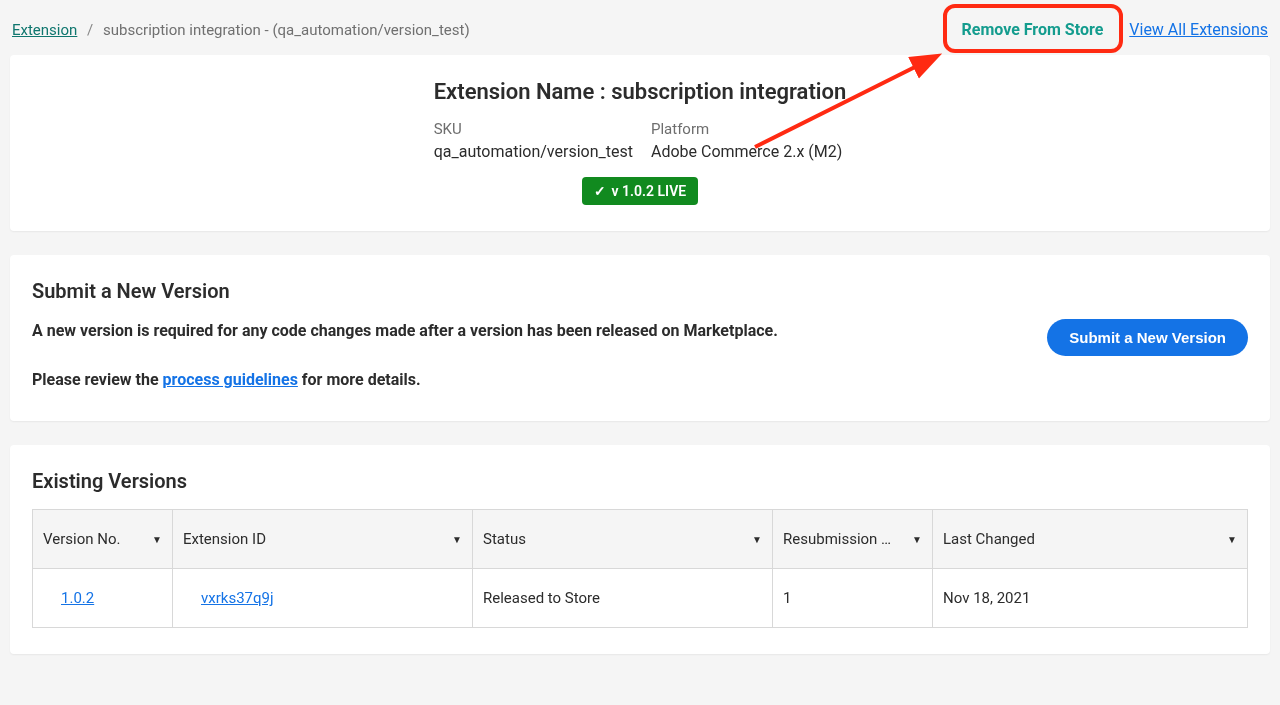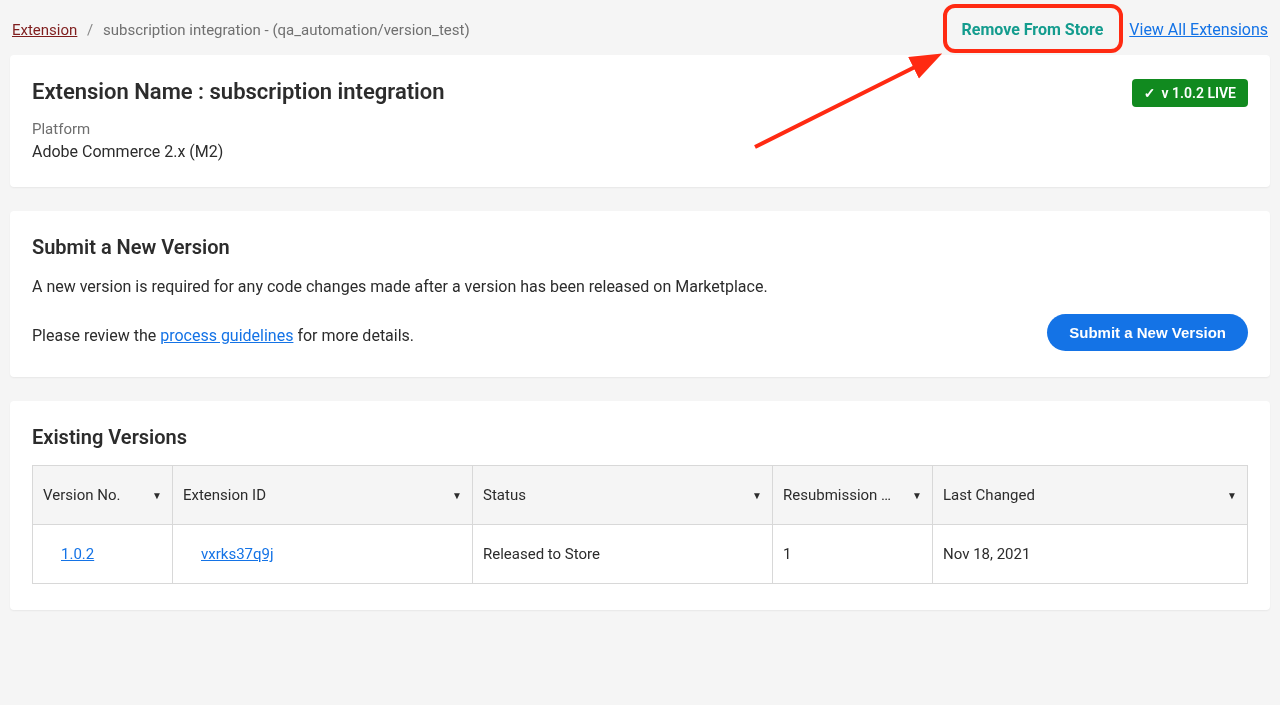--- a/index.html
+++ b/index.html
@@ -18,21 +18,21 @@
     justify-content: space-between;
     align-items: center;
     padding: 6px 2px 10px 2px;
     position: relative;
   }
   .breadcrumb {
     font-size: 15px;
     color: #707070;
   }
   .breadcrumb a.root {
-    color: #7f1d1d;
+    color: #0f766e;
   }
   .breadcrumb .sep { color: #888; margin: 0 6px; }
   .top-actions { display: flex; align-items: center; gap: 12px; }
   .remove-link {
     color: #149c8e;
     font-size: 16px;
     text-decoration: none;
     padding: 6px 14px;
     border-radius: 10px;
     position: relative;
@@ -47,22 +47,23 @@
   .card {
     background: #fff;
     border-radius: 4px;
     box-shadow: 0 1px 2px rgba(0,0,0,0.06);
     padding: 24px 22px 26px 22px;
     margin-bottom: 24px;
   }
   .ext-header-row {
     display: flex;
     justify-content: space-between;
-    align-items: flex-start;
+    align-items: center;
     gap: 16px;
+    flex-direction: column;
   }
   .ext-title {
     font-size: 22px;
     font-weight: 600;
     color: #2c2c2c;
     margin-bottom: 16px;
   }
   .meta-row { display: flex; gap: 18px; }
   .meta-col { display: flex; flex-direction: column; gap: 4px; }
   .meta-label { color: #6e6e6e; font-size: 15px; }
@@ -84,36 +85,36 @@
     line-height: 1;
   }
   .section-title {
     font-size: 20px;
     font-weight: 600;
     margin-bottom: 14px;
   }
   .submit-row {
     display: flex;
     justify-content: space-between;
-    align-items: flex-end;
+    align-items: center;
     gap: 20px;
   }
   .btn-primary {
     background: #1473e6;
     color: #fff;
     border: none;
     font-weight: 600;
     font-size: 15px;
     padding: 10px 22px;
     border-radius: 20px;
     cursor: pointer;
     white-space: nowrap;
   }
   .desc { font-size: 16px; color: #2c2c2c; line-height: 1.7; }
-  .desc p { margin-bottom: 2px; }
+  .desc p { margin-bottom: 2px; font-weight: bold; }
   .desc p.gap { margin-top: 22px; }
   .desc a { color: #1473e6; text-decoration: underline; }
   table.versions {
     width: 100%;
     border-collapse: collapse;
     margin-top: 16px;
     border: 1px solid #d8d8d8;
     font-size: 15px;
   }
   table.versions th, table.versions td {
@@ -169,20 +170,24 @@
     </div>
   </div>
 
   <div class="card">
     <div class="ext-header-row">
       <div>
         <div class="ext-title">
           <span>Extension Name : </span><span>subscription integration</span>
         </div>
         <div class="meta-row">
+          <div class="meta-col">
+            <div class="meta-label">SKU</div>
+            <div class="meta-value">qa_automation/version_test</div>
+          </div>
           <div class="meta-col">
             <div class="meta-label">Platform</div>
             <div class="meta-value">Adobe Commerce 2.x (M2)</div>
           </div>
         </div>
       </div>
       <div>
         <div class="live-badge">
           <span class="check">✓</span>
           <span>v 1.0.2 LIVE</span>

